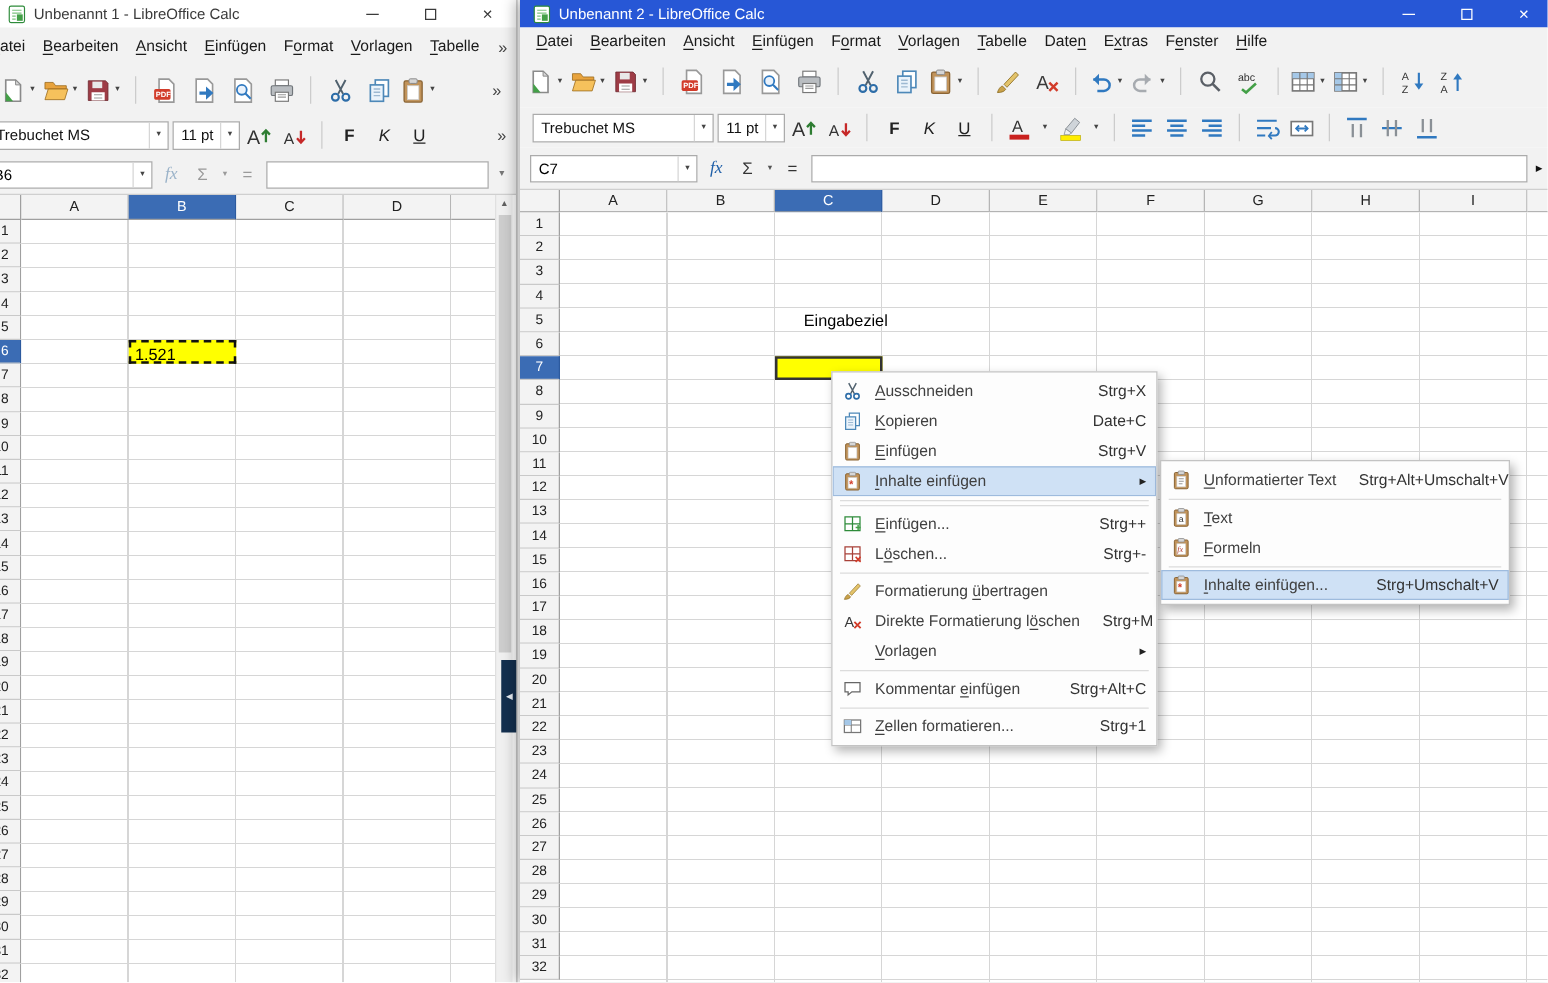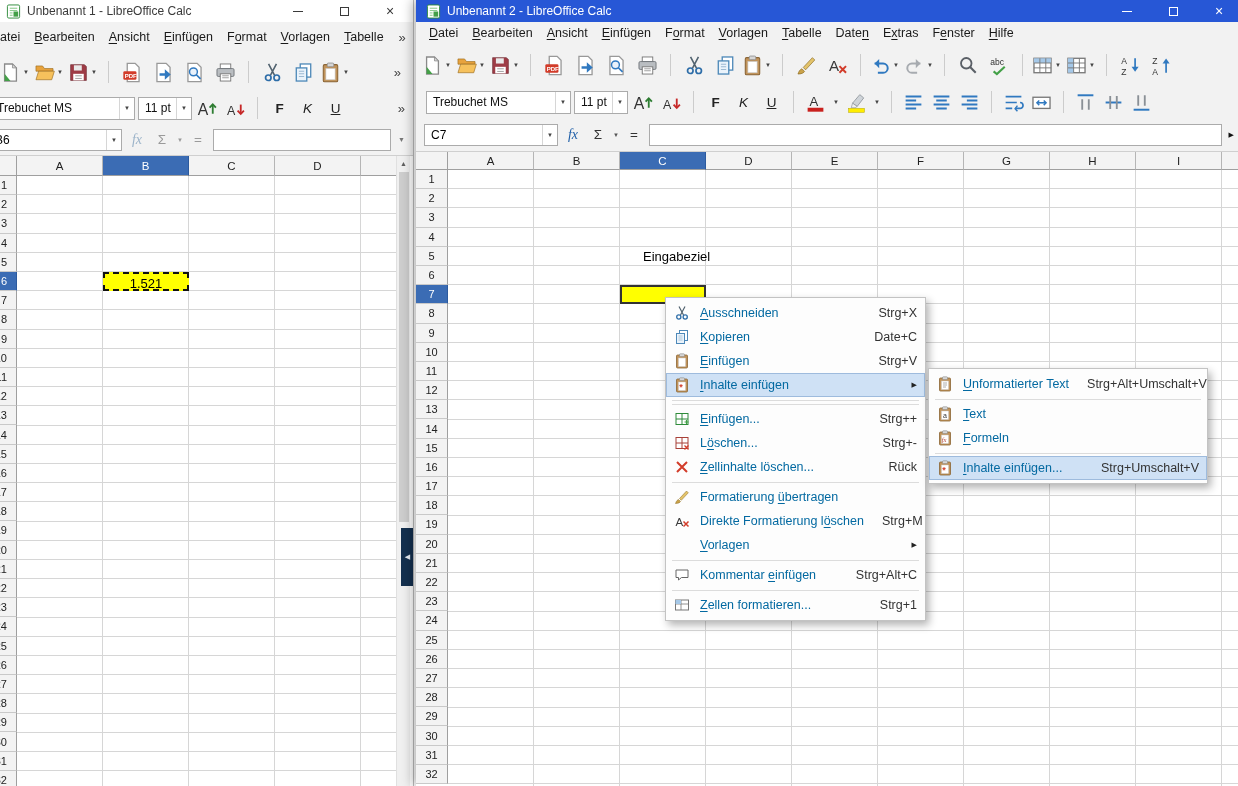--- a/index.html
+++ b/index.html
@@ -89,41 +89,41 @@
   #rw .rowheader { justify-content: center; }
   .rowheader.sel { background: var(--c-hdrsel, #3b6cb4); color: #fff; border-right-color: #2c5a9e; }
   .gridarea { position: absolute; right: 0; bottom: 0;
     background:
       repeating-linear-gradient(to right, transparent 0px, transparent 85px, #d6d6d6 85px, #d6d6d6 86px),
       repeating-linear-gradient(to bottom, transparent 0px, transparent 18.2px, #d6d6d6 18.2px, #d6d6d6 19.2px),
       #ffffff; }
   #lw .gridarea { left: 37px; top: 20px; }
   #rw .gridarea { left: 32px; top: 18px; }
   .cell { position: absolute; width: 86px; height: 19.2px; font-size: 13px; line-height: 19px; padding: 0 3px; white-space: nowrap; color: #000; }
-  .cell.right { text-align: center; }
+  .cell.right { text-align: left; }
   .cell.yellow { background: var(--c-yellow, #ffff00); }
   .cell.marquee { border: 2px dashed #111; }
   .cell.selected { border: 2px solid #333; }
   .cell.selected::after { content: ""; position: absolute; right: -2px; bottom: -2px; width: 4px; height: 4px; background: #333; }
 
   
   .vscroll { position: absolute; left: 416px; top: 156px; bottom: 0; width: 14px; background: #f0f0f0; border-left: 1px solid #e0e0e0; }
   .vscroll .sb-arrow { height: 14px; display: flex; align-items: center; justify-content: center; font-size: 7px; color: #606060; }
   .vscroll .sb-thumb { position: absolute; left: 2px; top: 16px; width: 10px; height: 350px; background: #cdcdcd; }
   .sidebar-handle { position: absolute; left: 421px; top: 528px; width: 13px; height: 58px; background: #14304f; display: flex; align-items: center; justify-content: center; color: #e8eef5; font-size: 7px; }
 
   
   .popup { position: absolute; background: #fdfdfd; border: 1px solid #c3c3c3; box-shadow: 3px 4px 8px rgba(0,0,0,.30); padding: 3px 0; font-size: 12.5px; z-index: 50; }
   #context-menu { left: 665px; top: 297px; width: 261px; }
   #paste-submenu { left: 928px; top: 368px; width: 280px; }
   .menu-row { display: flex; align-items: center; height: 24px; padding: 0 8px 0 6px; }
   .menu-row.hl { background: var(--c-menuhl, #cfe1f5); box-shadow: inset 0 0 0 1px #9ebbdd; }
   .menu-ico { width: 20px; height: 18px; margin-right: 8px; flex: 0 0 auto; display: flex; align-items: center; justify-content: center; }
   .menu-ico svg { width: 16px; height: 16px; display: block; }
-  .menu-label { white-space: nowrap; color: #0369a1; }
+  .menu-label { white-space: nowrap; color: #404040; }
   .menu-shortcut { margin-left: auto; padding-left: 18px; color: #333; white-space: nowrap; }
   .menu-shortcut.sub { font-size: 7px; color: #222; }
   .menu-sep { height: 1px; background: #dcdcdc; margin: 3px 6px 2px 6px; }
 </style>
 </head>
 <body>
 
 <div class="screen">
 
   <div class="window" id="lw">
@@ -831,29 +831,20 @@
         <span class="menu-ico">
           <svg viewBox="0 0 16 16" xmlns="http://www.w3.org/2000/svg">
             <rect x="2" y="2.5" width="12" height="11" fill="#fff" stroke="#a84038"></rect>
             <path d="M2 8h12M8 2.5v11" stroke="#a84038"></path>
             <path d="M10.5 10.5l4 4M14.5 10.5l-4 4" stroke="#d23c2a" stroke-width="1.2"></path>
           </svg>
         </span>
         <span class="menu-label">L<span class="mn">ö</span>schen...</span>
         <span class="menu-shortcut">Strg+-</span>
       </div>
-      <div class="menu-row">
-        <span class="menu-ico">
-          <svg viewBox="0 0 16 16" xmlns="http://www.w3.org/2000/svg">
-            <path d="M3 3l10 10M13 3L3 13" stroke="#d23c2a" stroke-width="2"></path>
-          </svg>
-        </span>
-        <span class="menu-label"><span class="mn">Z</span>ellinhalte löschen...</span>
-        <span class="menu-shortcut">Rück</span>
-      </div>
       <div class="menu-sep"></div>
       <div class="menu-row">
         <span class="menu-ico">
           <svg viewBox="0 0 16 16" xmlns="http://www.w3.org/2000/svg">
             <path d="M1.5 14.5c1-3 2-3.5 3-4l2 2c-.5 1-2 2-5 2z" fill="#caa24a" stroke="#8a6a1f" stroke-width=".5"></path>
             <path d="M5.5 9.5L12.5 2l1.8 1.8-7 7.5z" fill="#e3c36a" stroke="#8a6a1f" stroke-width=".5"></path>
           </svg>
         </span>
         <span class="menu-label">Formatierung <span class="mn">ü</span>bertragen</span>
         <span class="menu-shortcut"></span>

